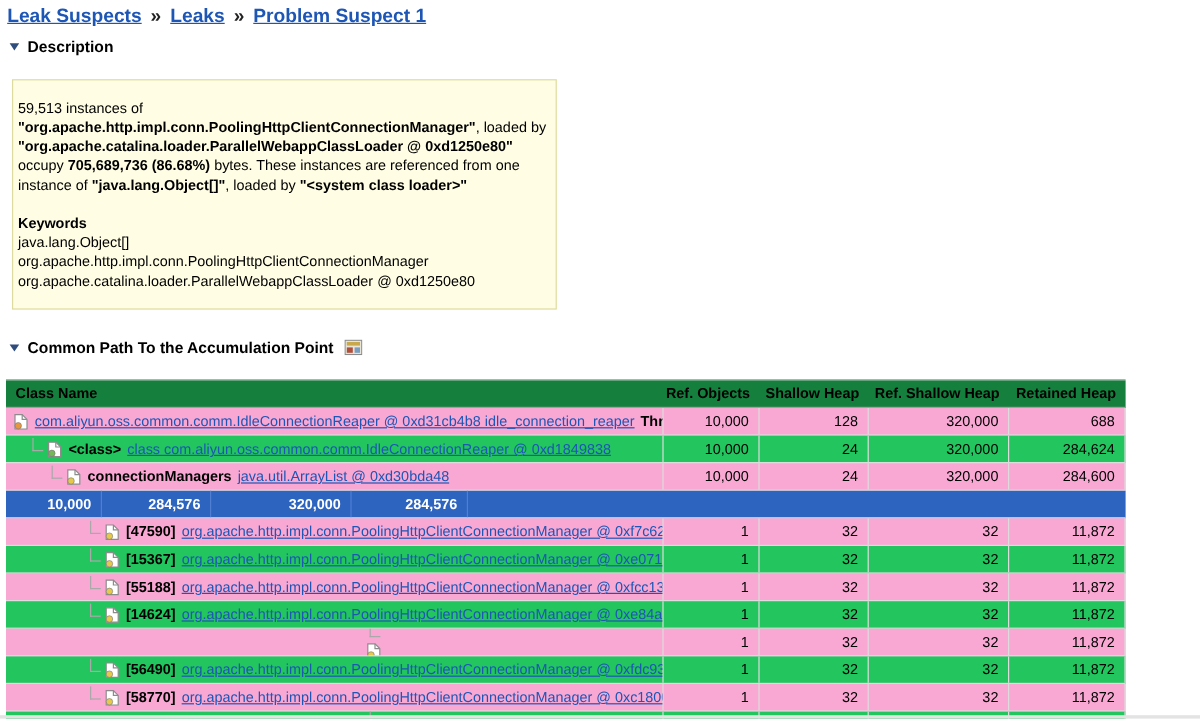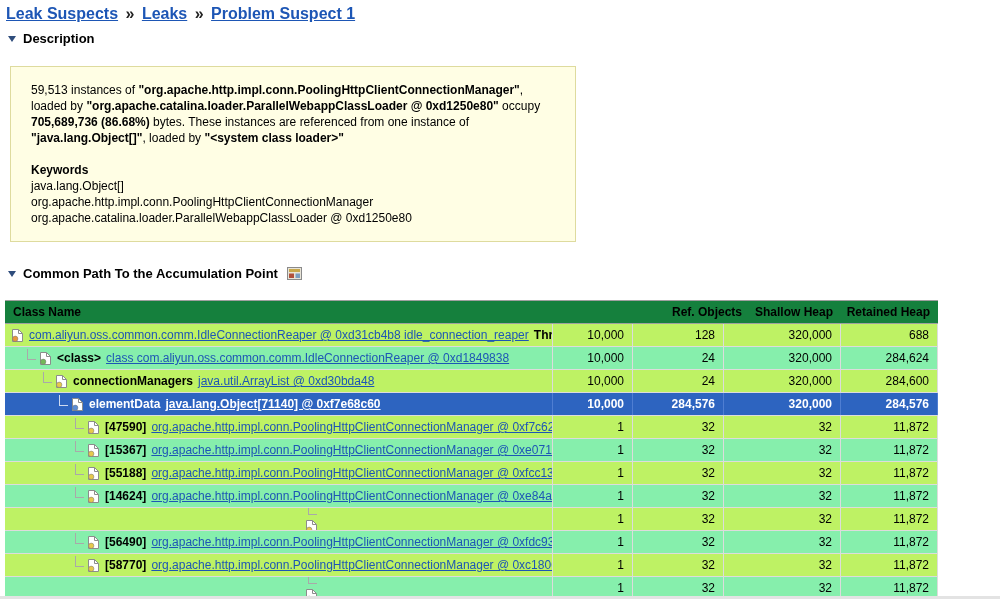--- a/index.html
+++ b/index.html
@@ -10,41 +10,41 @@
   }
   a{color:var(--link,#1d56b5);text-decoration:underline;cursor:pointer;}
   .page{padding:4px 5px 0 5px;}
 
   .breadcrumb{font-size:16px;font-weight:bold;padding:1px 0 5px 1px;}
   .crumb-sep{color:#222;margin:0 3px;}
 
   .section-header{display:flex;align-items:center;gap:7px;font-size:13px;font-weight:bold;margin:3px 0 0 3px;cursor:pointer;}
   .tri{width:0;height:0;border-left:4.5px solid transparent;border-right:4.5px solid transparent;border-top:6px solid #2f4d7c;flex:0 0 auto;}
 
-  .desc-box{margin:20px 0 0 5px;width:566px;box-sizing:border-box;
+  .desc-box{margin:20px 0 0 5px;width:454px;box-sizing:border-box;
     background:var(--box-bg,#fffee4);border:1px solid var(--box-border,#dedb9e);
-    padding:15px 20px;line-height:16px;}
+    padding:15px 4px;line-height:16px;}
   .desc-text{margin:0;}
   .kw-title{font-weight:bold;margin:16px 0 0 0;}
   .kw-list div{line-height:16px;}
 
   .path-header{margin-top:24px;}
   .query-icon{display:inline-flex;margin-left:2px;cursor:pointer;}
 
   .table{margin-top:19px;width:933px;border-top:1px solid #a0a0a0;}
   .thead{display:flex;font-weight:bold;height:22px;align-items:center;border-bottom:1px solid #a0a0a0;background:#15803d;}
   .cell{box-sizing:border-box;}
   .col-class{flex:1;min-width:0;display:flex;align-items:center;white-space:nowrap;overflow:hidden;height:100%;}
   .hclass{padding-left:8px;}
   .col-num{text-align:right;padding-right:8px;height:100%;display:flex;align-items:center;justify-content:flex-end;}
   .n0{width:80px;}.n1{width:91px;}.n2{width:117px;}.n3{width:97px;}
 
-  .trow{display:flex;height:22px;align-items:center;border-bottom:1px solid #dcdcdc;background:#86efac;}
+  .trow{display:flex;height:22px;align-items:center;border-bottom:1px solid #dcdcdc;background:#22c55e;}
   .trow .cell{border-right:1px solid #dcdcdc;}
-  .trow.alt{background:#bef264;}
+  .trow.alt{background:#f9a8d4;}
   .trow.sel{background:var(--selected-bg,#2d64c0);color:var(--selected-text,#fff);font-weight:bold;}
   .trow.sel .cell{border-right-color:#4f7ed2;}
   .trow.sel a{color:var(--selected-text,#fff);}
 
   .prefix{margin-right:5px;}
   .suffix{margin-left:5px;}
   .obj-icon{display:inline-flex;flex:0 0 auto;margin-right:4px;}
   .tree-l{display:inline-block;flex:0 0 auto;width:8px;height:10px;
     border-left:1px solid #a9a9a9;border-bottom:1px solid #a9a9a9;
     margin-right:3px;position:relative;top:-4px;}
@@ -91,20 +91,21 @@
         <rect x="8.5" y="6.5" width="4.5" height="4.5" fill="#7a9ec0"></rect>
       </svg>
     </span>
   </div>
 
   <div class="table">
     <div class="thead">
       <div class="cell col-class hclass">Class Name</div>
       <div class="cell col-num n0">Ref. Objects</div>
       <div class="cell col-num n1">Shallow Heap</div>
+      <div class="cell col-num n2">Ref. Shallow Heap</div>
       <div class="cell col-num n3">Retained Heap</div>
     </div>
     <div>
         <div class="trow alt">
           <div class="cell col-class" style="padding-left: 6px;">
             <span class="obj-icon">
               <svg width="14" height="15" viewBox="0 0 14 15">
                 <path d="M1.5 1.5h6l4 4v8h-10z" fill="#fff" stroke="#8c8c8c"></path>
                 <path d="M7.5 1.5v4h4" fill="none" stroke="#8c8c8c"></path>
                 <circle cx="4.2" cy="10.8" r="2.7" fill="#e8963c" stroke="#777" stroke-width="0.5"></circle>
@@ -148,32 +149,20 @@
             </span>
             <b class="prefix">connectionManagers</b>
             <a href="#">java.util.ArrayList @ 0xd30bda48</a>
           </div>
           <div class="cell col-num n0">10,000</div>
           <div class="cell col-num n1">24</div>
           <div class="cell col-num n2">320,000</div>
           <div class="cell col-num n3">284,600</div>
         </div>
         <div class="trow sel">
-          <div class="cell col-class" style="padding-left: 54px;">
-            <span class="tree-l"></span>
-            <span class="obj-icon">
-              <svg width="14" height="15" viewBox="0 0 14 15">
-                <path d="M1.5 1.5h6l4 4v8h-10z" fill="#fff" stroke="#8c8c8c"></path>
-                <path d="M7.5 1.5v4h4" fill="none" stroke="#8c8c8c"></path>
-                <circle cx="4.2" cy="10.8" r="2.7" fill="#5b8dd6" stroke="#777" stroke-width="0.5"></circle>
-              </svg>
-            </span>
-            <b class="prefix">elementData</b>
-            <a href="#">java.lang.Object[71140] @ 0xf7e68c60</a>
-          </div>
           <div class="cell col-num n0">10,000</div>
           <div class="cell col-num n1">284,576</div>
           <div class="cell col-num n2">320,000</div>
           <div class="cell col-num n3">284,576</div>
         </div>
         <div class="trow alt">
           <div class="cell col-class" style="padding-left: 70px;">
             <span class="tree-l"></span>
             <span class="obj-icon">
               <svg width="14" height="15" viewBox="0 0 14 15">

